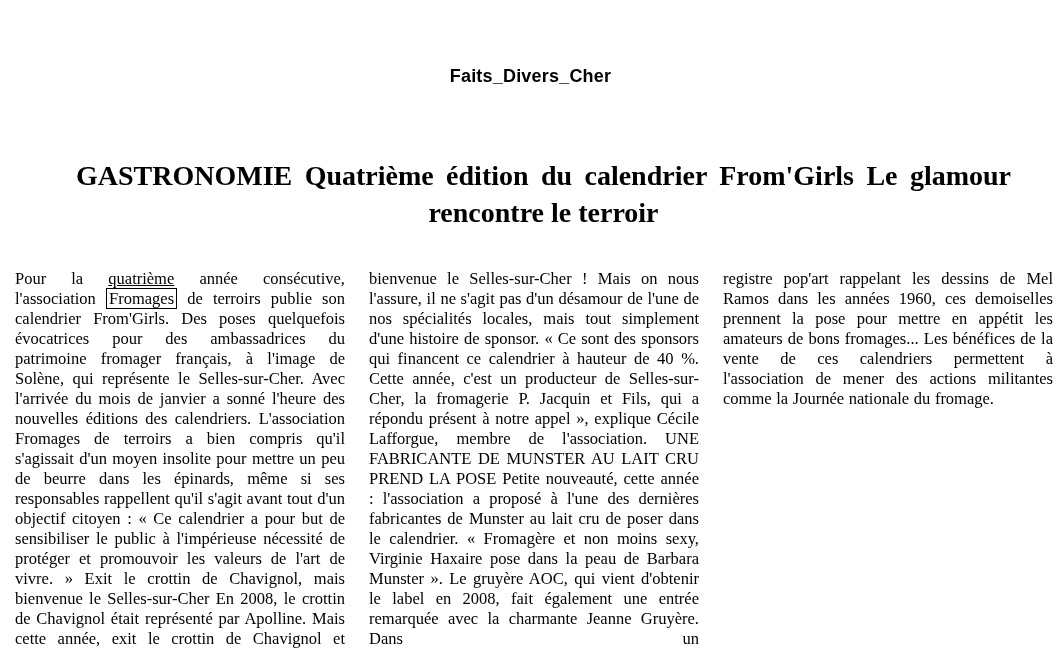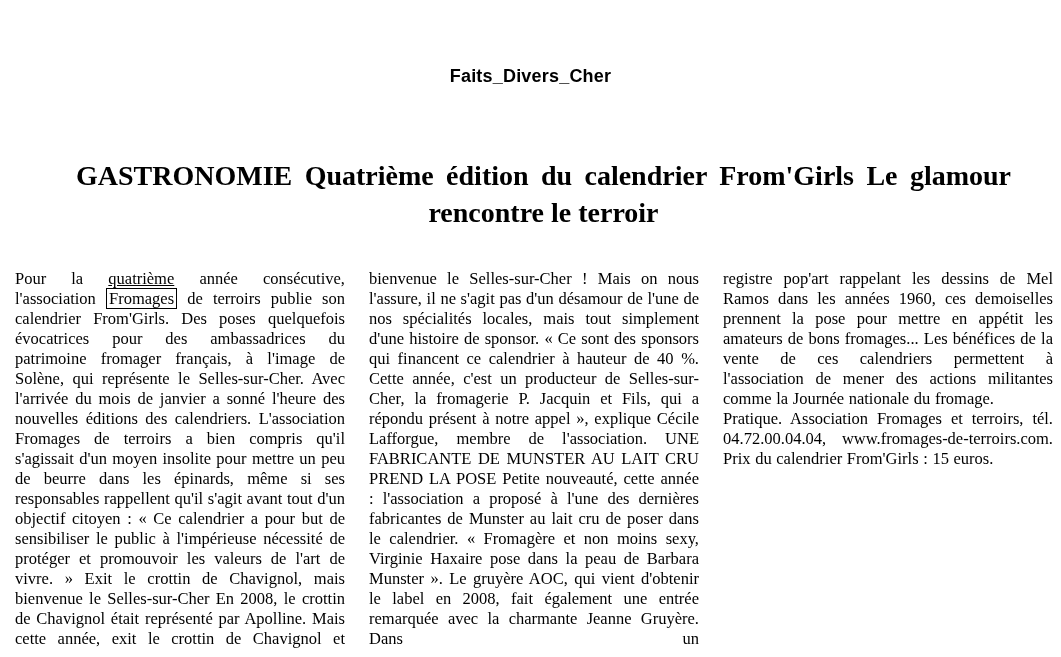--- a/index.html
+++ b/index.html
@@ -87,17 +87,16 @@
     <div class="col">
       <p class="flow"><span>Pour la </span><span class="u-word">quatrième</span><span> année consécutive, l'association </span><span class="boxed-word">Fromages</span><span> de terroirs publie son calendrier From'Girls. Des poses quelquefois évocatrices pour des ambassadrices du patrimoine fromager français, à l'image de Solène, qui représente le Selles-sur-Cher. Avec l'arrivée du mois de janvier a sonné l'heure des nouvelles éditions des calendriers. L'association Fromages de terroirs a bien compris qu'il s'agissait d'un moyen insolite pour mettre un peu de beurre dans les épinards, même si ses responsables rappellent qu'il s'agit avant tout d'un objectif citoyen : « Ce calendrier a pour but de sensibiliser le public à l'impérieuse nécessité de protéger et promouvoir les valeurs de l'art de vivre. » Exit le crottin de Chavignol, mais bienvenue le Selles-sur-Cher En 2008, le crottin de Chavignol était représenté par Apolline. Mais cette année, exit le crottin de Chavignol et</span></p>
     </div>
 
     <div class="col">
       <p class="flow">bienvenue le Selles-sur-Cher ! Mais on nous l'assure, il ne s'agit pas d'un désamour de l'une de nos spécialités locales, mais tout simplement d'une histoire de sponsor. « Ce sont des sponsors qui financent ce calendrier à hauteur de 40 %. Cette année, c'est un producteur de Selles-sur-Cher, la fromagerie P. Jacquin et Fils, qui a répondu présent à notre appel », explique Cécile Lafforgue, membre de l'association. UNE FABRICANTE DE MUNSTER AU LAIT CRU PREND LA POSE Petite nouveauté, cette année : l'association a proposé à l'une des dernières fabricantes de Munster au lait cru de poser dans le calendrier. « Fromagère et non moins sexy, Virginie Haxaire pose dans la peau de Barbara Munster ». Le gruyère AOC, qui vient d'obtenir le label en 2008, fait également une entrée remarquée avec la charmante Jeanne Gruyère. Dans un</p>
     </div>
 
     <div class="col">
       <p>registre pop'art rappelant les dessins de Mel Ramos dans les années 1960, ces demoiselles prennent la pose pour mettre en appétit les amateurs de bons fromages... Les bénéfices de la vente de ces calendriers permettent à l'association de mener des actions militantes comme la Journée nationale du fromage.</p>
-      <p>Pratique. Association Fromages et terroirs, tél. 04.72.00.04.04, www.fromages-de-terroirs.com. Prix du calendrier From'Girls : 15 euros.</p>
     </div>
 
   </div>
 </div>
 
 </body></html>

